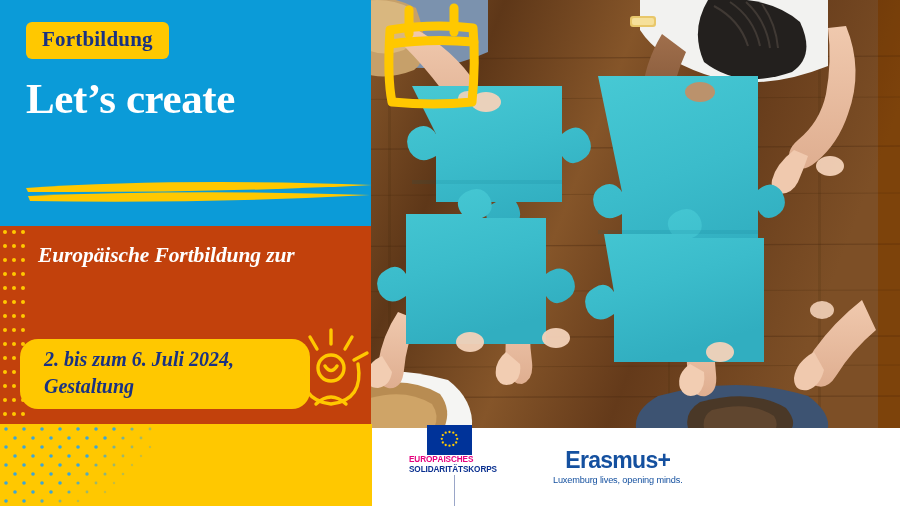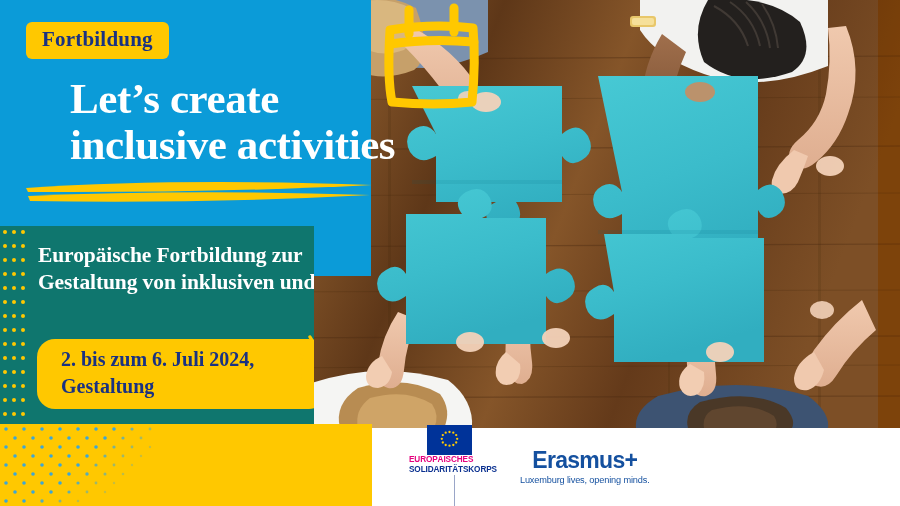--- a/index.html
+++ b/index.html
@@ -66,21 +66,20 @@
     position: absolute;
     left: 26px;
     top: 76px;
     width: 350px;
     color: #ffffff;
     font-family: "Liberation Serif", serif;
     font-weight: bold;
     font-size: 43px;
     line-height: 1.08;
     letter-spacing: -0.4px;
-    margin-left: 44px;
   }
   .headline-l2 { display: block; }
   .underline-swoosh {
     position: absolute;
     left: 20px;
     top: 176px;
     width: 360px;
     height: 34px;
     pointer-events: none;
   }
@@ -91,45 +90,46 @@
     width: 106px;
     height: 110px;
     pointer-events: none;
   }
 
   
   .panel-darkblue {
     position: absolute;
     left: 0;
     top: 226px;
-    width: 314px;
+    width: 371px;
     height: 202px;
-    background: #0f766e;
+    background: #c2410c;
     overflow: hidden;
+    font-style: italic;
   }
   .dots-left {
     position: absolute;
     left: 0; top: 0;
     width: 34px; height: 202px;
   }
   .subhead {
     position: absolute;
     left: 38px;
     top: 16px;
     width: 330px;
     color: #ffffff;
     font-family: "Liberation Serif", serif;
     font-weight: bold;
     font-size: 21.5px;
     line-height: 1.25;
     letter-spacing: -0.1px;
   }
   .date-badge {
     position: absolute;
-    left: 37px;
+    left: 20px;
     top: 113px;
     width: 290px;
     background: #ffc800;
     color: #1a3282;
     font-family: "Liberation Serif", serif;
     font-weight: bold;
     font-size: 20px;
     line-height: 1.35;
     padding: 7px 14px 9px 24px;
     border-radius: 18px;
@@ -195,21 +195,21 @@
   .esc-line1 { color: #e5007d; display: block; }
   .esc-line2 { color: #0b3190; display: block; }
   .logo-divider {
     width: 1px;
     height: 34px;
     background: #9aa6c8;
     margin-left: 10px;
     flex: none;
   }
   .logo-erasmus {
-    margin-left: 23px;
+    margin-left: 56px;
     text-align: center;
     color: #14509f;
     font-family: "Liberation Sans", sans-serif;
   }
   .erasmus-word {
     font-size: 23px;
     font-weight: bold;
     letter-spacing: -0.7px;
     line-height: 1;
     display: block;
@@ -376,21 +376,20 @@
       </g>
     </svg>
     <div class="photo-yellow-strip"></div>
   </div>
 
   <div class="panel-lightblue">
     <div class="badge-fortbildung">Fortbildung</div>
 
     <div class="headline">
       <span>Let’s create</span>
-      <span class="headline-l2">inclusive activities</span>
     </div>
   </div>
 
   <svg class="underline-swoosh" viewBox="0 0 360 34">
     <path d="M6 12 Q160 2 352 9 Q196 17 8 16 Z" fill="#ffc800"></path>
     <path d="M8 20 Q170 13 350 19 Q180 28 10 25 Z" fill="#ffc800"></path>
   </svg>
 
   <svg class="calendar-icon" viewBox="0 0 106 110">
     <g fill="none" stroke="#ffc800" stroke-width="9" stroke-linecap="round" stroke-linejoin="round">
@@ -445,21 +444,21 @@
         <circle cx="23" cy="132" r="2"></circle>
           <circle cx="23" cy="146" r="2"></circle>
           <circle cx="23" cy="160" r="2"></circle>
         <circle cx="23" cy="174" r="2"></circle>
           <circle cx="23" cy="188" r="2"></circle>
       </g>
     </svg>
 
     <div class="subhead">
       <span>Europäische Fortbildung zur</span><br>
-      <span>Gestaltung von inklusiven und</span><br>
+      <br>
     </div>
 
     <div class="date-badge">
       <span>2. bis zum 6. Juli 2024,</span><br>
       <span>Gestaltung</span>
     </div>
 
     <svg class="person-icon" viewBox="0 0 86 96">
       <g fill="none" stroke="#ffc800" stroke-width="3.4" stroke-linecap="round">
         <line x1="43" y1="2" x2="43" y2="16"></line>

